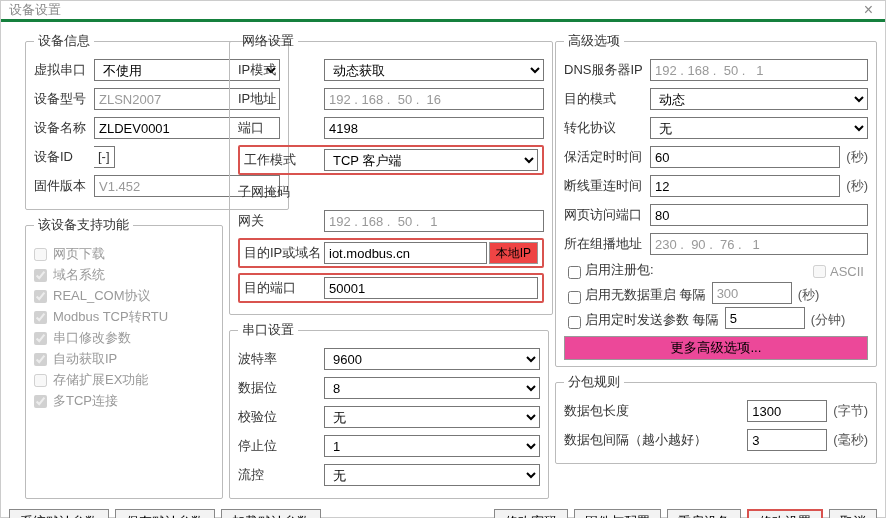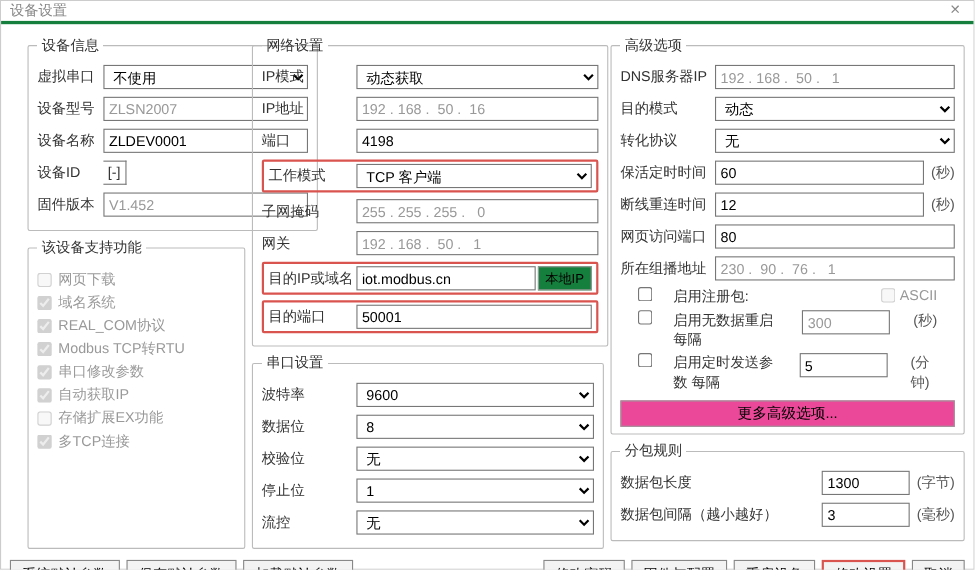--- a/index.html
+++ b/index.html
@@ -87,21 +87,21 @@
   border-radius: 2px;
   display: flex;
   align-items: center;
   margin-bottom: 5px;
 }
 .highlight-row .label-w { width: 80px; }
 .local-ip-btn {
   height: 22px;
   padding: 0 6px;
   border: 1px solid #999;
-  background: #15803d;
+  background: #ef4444;
   font-size: 12px;
   margin-left: 2px;
 }
 .more-btn {
   width: 100%;
   height: 24px;
   border: 1px solid #999;
   background: #ec4899;
   margin-top: 4px;
 }
@@ -129,21 +129,21 @@
 .id-row { display: flex; align-items: center; }
 .id-suffix {
   display: inline-block;
   height: 22px;
   line-height: 20px;
   border: 1px solid #777;
   border-left: 0;
   padding: 0 4px;
   background: #fff;
 }
-.adv-checkrow { display: flex; align-items: flex-start; margin: 3px 16px; gap: 15px; }
+.adv-checkrow { display: flex; align-items: flex-end; margin: 3px 4px; }
 .adv-checkrow input[type=checkbox] { margin-right: 4px; }
 .ascii-box { color:#999; display:flex; align-items:center; }
 </style>
 </head>
 <body>
 
 <div class="window">
   <div class="title-bar">
     <span>设备设置</span>
     <span class="close-x">×</span>
@@ -227,21 +227,20 @@
         <div class="row">
           <span class="label-w">端口</span>
           <input class="text wfull" value="4198" style="">
         </div>
         <div class="highlight-row">
           <span class="label-w">工作模式</span>
           <select class="wfull"><option>TCP 客户端</option></select>
         </div>
         <div class="row">
           <span class="label-w">子网掩码</span>
-          <input class="text wfull gray" readonly="" value="255 . 255 . 255 .   0" style="">
         </div>
         <div class="row">
           <span class="label-w">网关</span>
           <input class="text wfull gray" readonly="" value="192 . 168 .  50 .   1" style="">
         </div>
         <div class="highlight-row">
           <span class="label-w">目的IP或域名</span>
           <input class="text wfull" value="iot.modbus.cn" style="">
           <button class="local-ip-btn">本地IP</button>
         </div>

